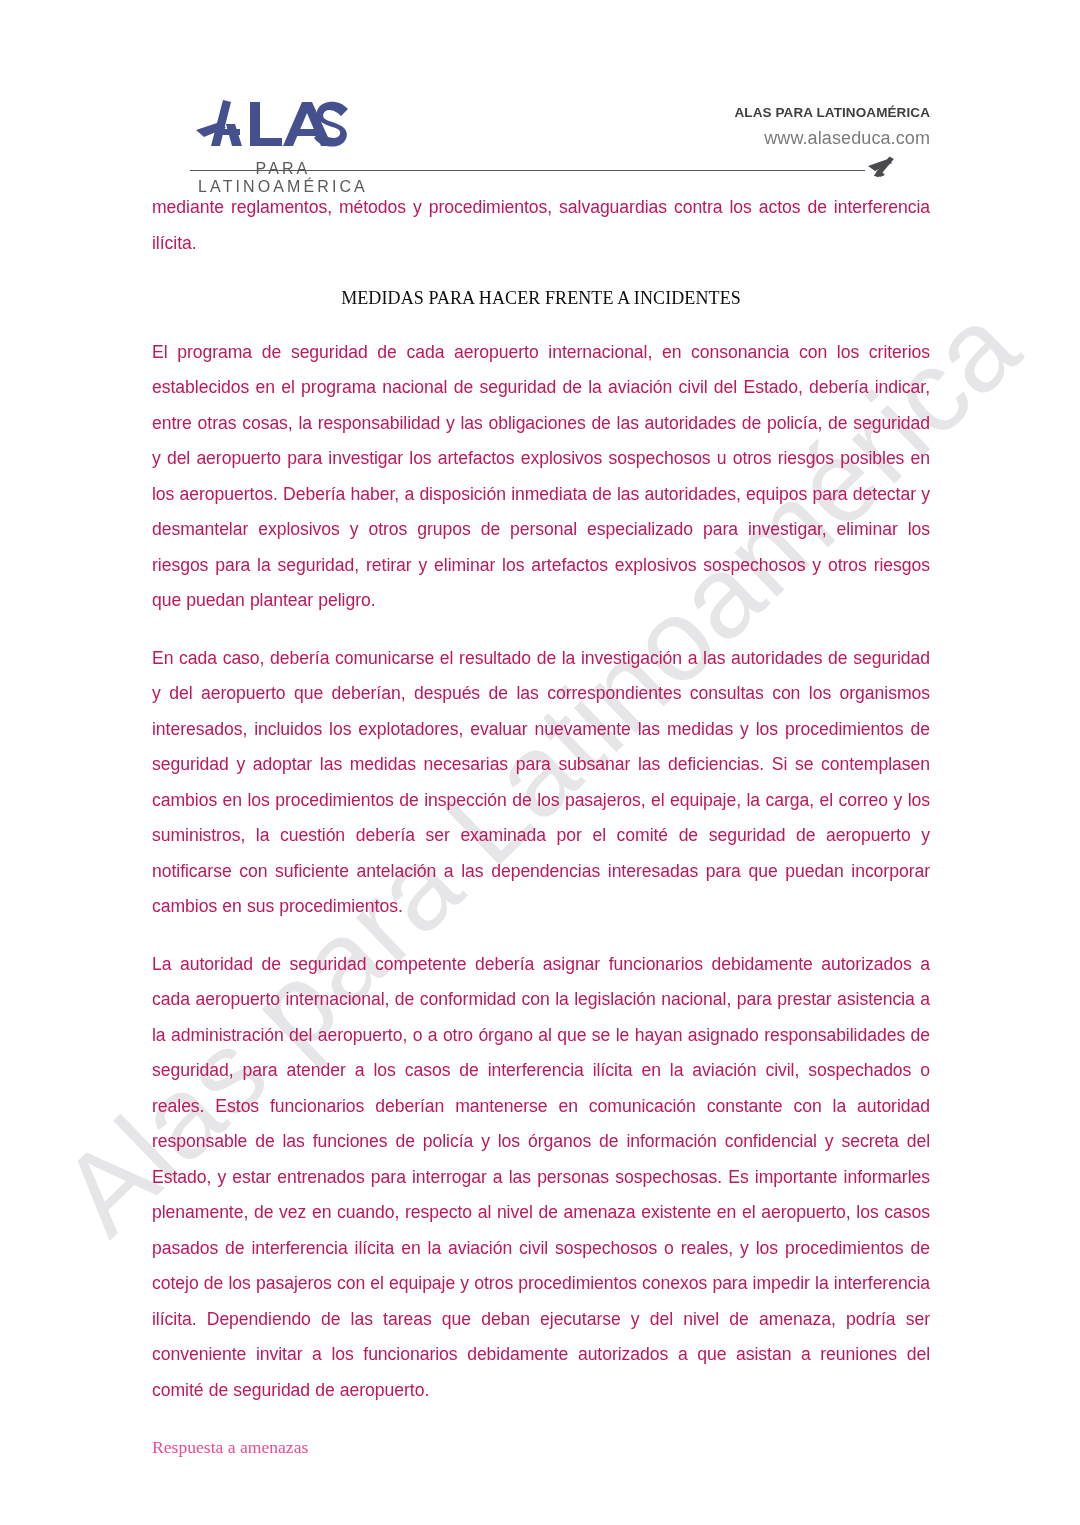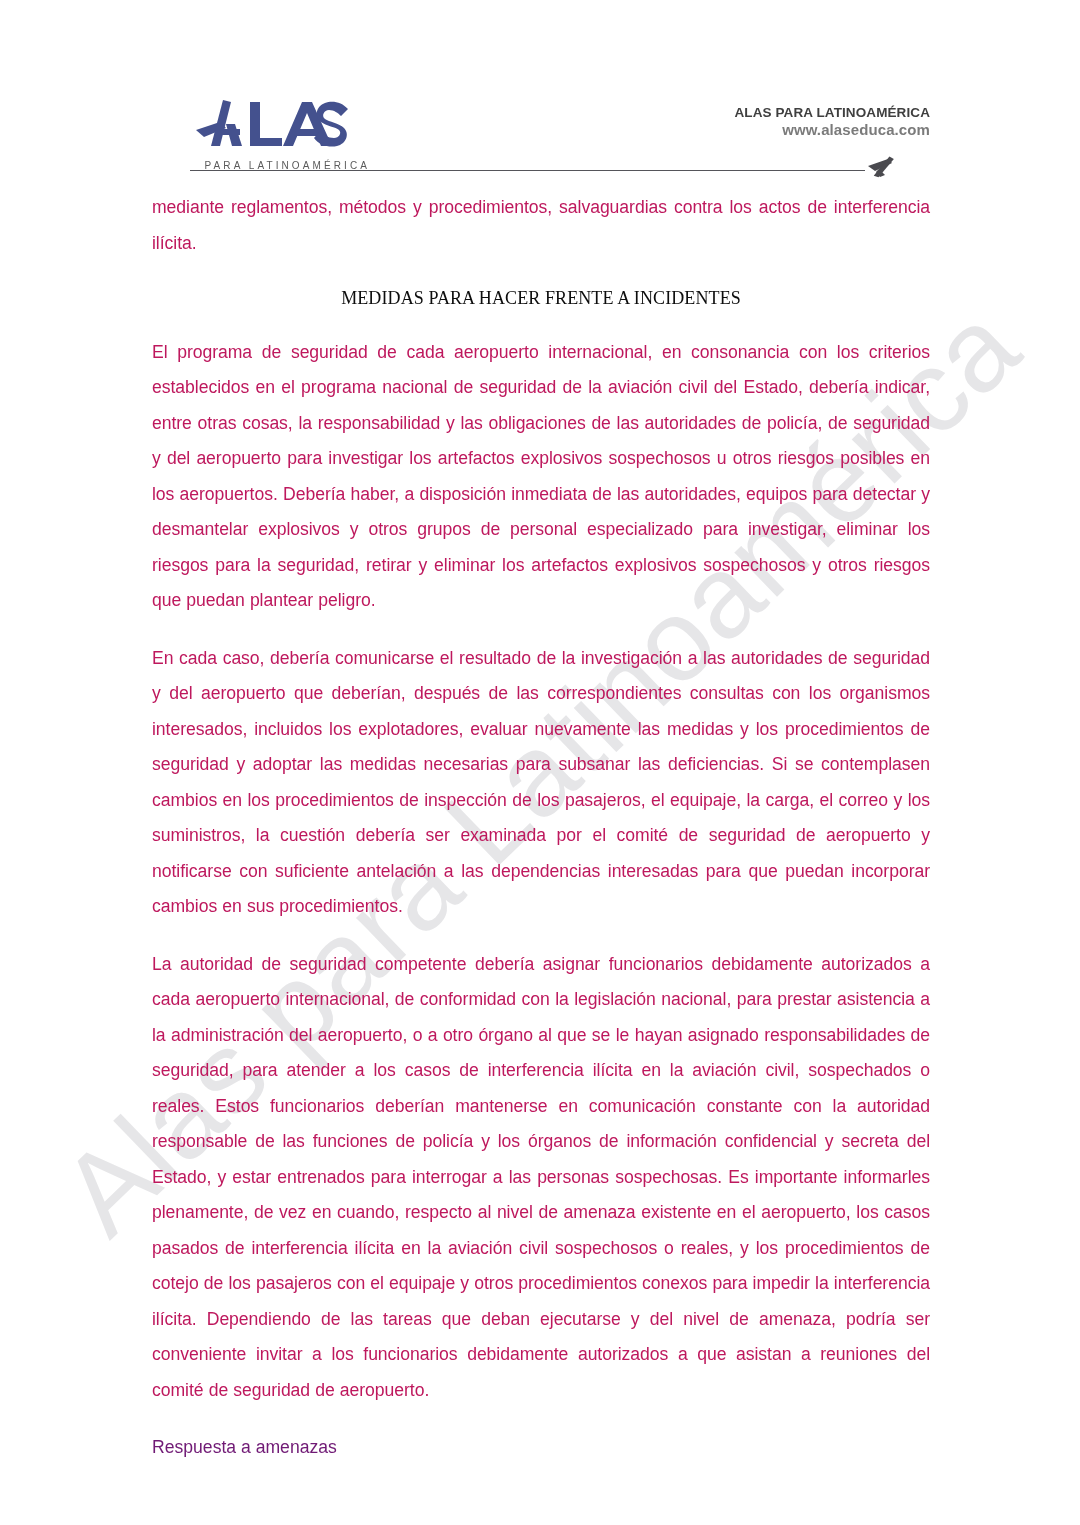--- a/index.html
+++ b/index.html
@@ -55,46 +55,46 @@
     position: absolute;
     left: 190px;
     top: 96px;
     width: 180px;
   }
   .logo-mark {
     display: block;
   }
   .logo-sub {
     margin-top: 2px;
-    font-size: 10px;
+    font-size: 16px;
     letter-spacing: 3.1px;
     color: #5a5a5a;
     font-family: "Liberation Sans", sans-serif;
-    text-align: right;
+    text-align: center;
     padding-left: 6px;
   }
   .header-right {
     position: absolute;
     right: 150px;
     top: 105px;
     text-align: right;
   }
   .brand-line {
     font-size: 13.5px;
     font-weight: bold;
     color: #3f3f3f;
     letter-spacing: 0.1px;
     line-height: 1.2;
   }
   .brand-url {
-    font-size: 15px;
+    margin-top: 7px;
+    font-size: 18px;
     color: #7b7b7b;
     letter-spacing: 0.1px;
     line-height: 1.2;
-    font-weight: bold;
   }
   .header-rule {
     position: absolute;
     left: 190px;
     top: 170px;
     width: 675px;
     height: 0;
     border-top: 1.6px solid #55555a;
   }
   .header-plane {
@@ -137,23 +137,24 @@
   }
   .heading-gap-top {
     margin-top: 20px;
   }
   .heading-gap-mid {
     margin-top: 14px;
   }
   .para-left {
     font-size: 17.6px;
     line-height: 35.5px;
-    color: #701a75;
+    color: #ec4899;
     text-align: left;
     margin: 0;
+    font-family: Liberation Serif, serif;
   }
   .spacer-after-headings {
     height: 18px;
   }
 </style>
 </head>
 <body>
 
 <div class="page">
 

